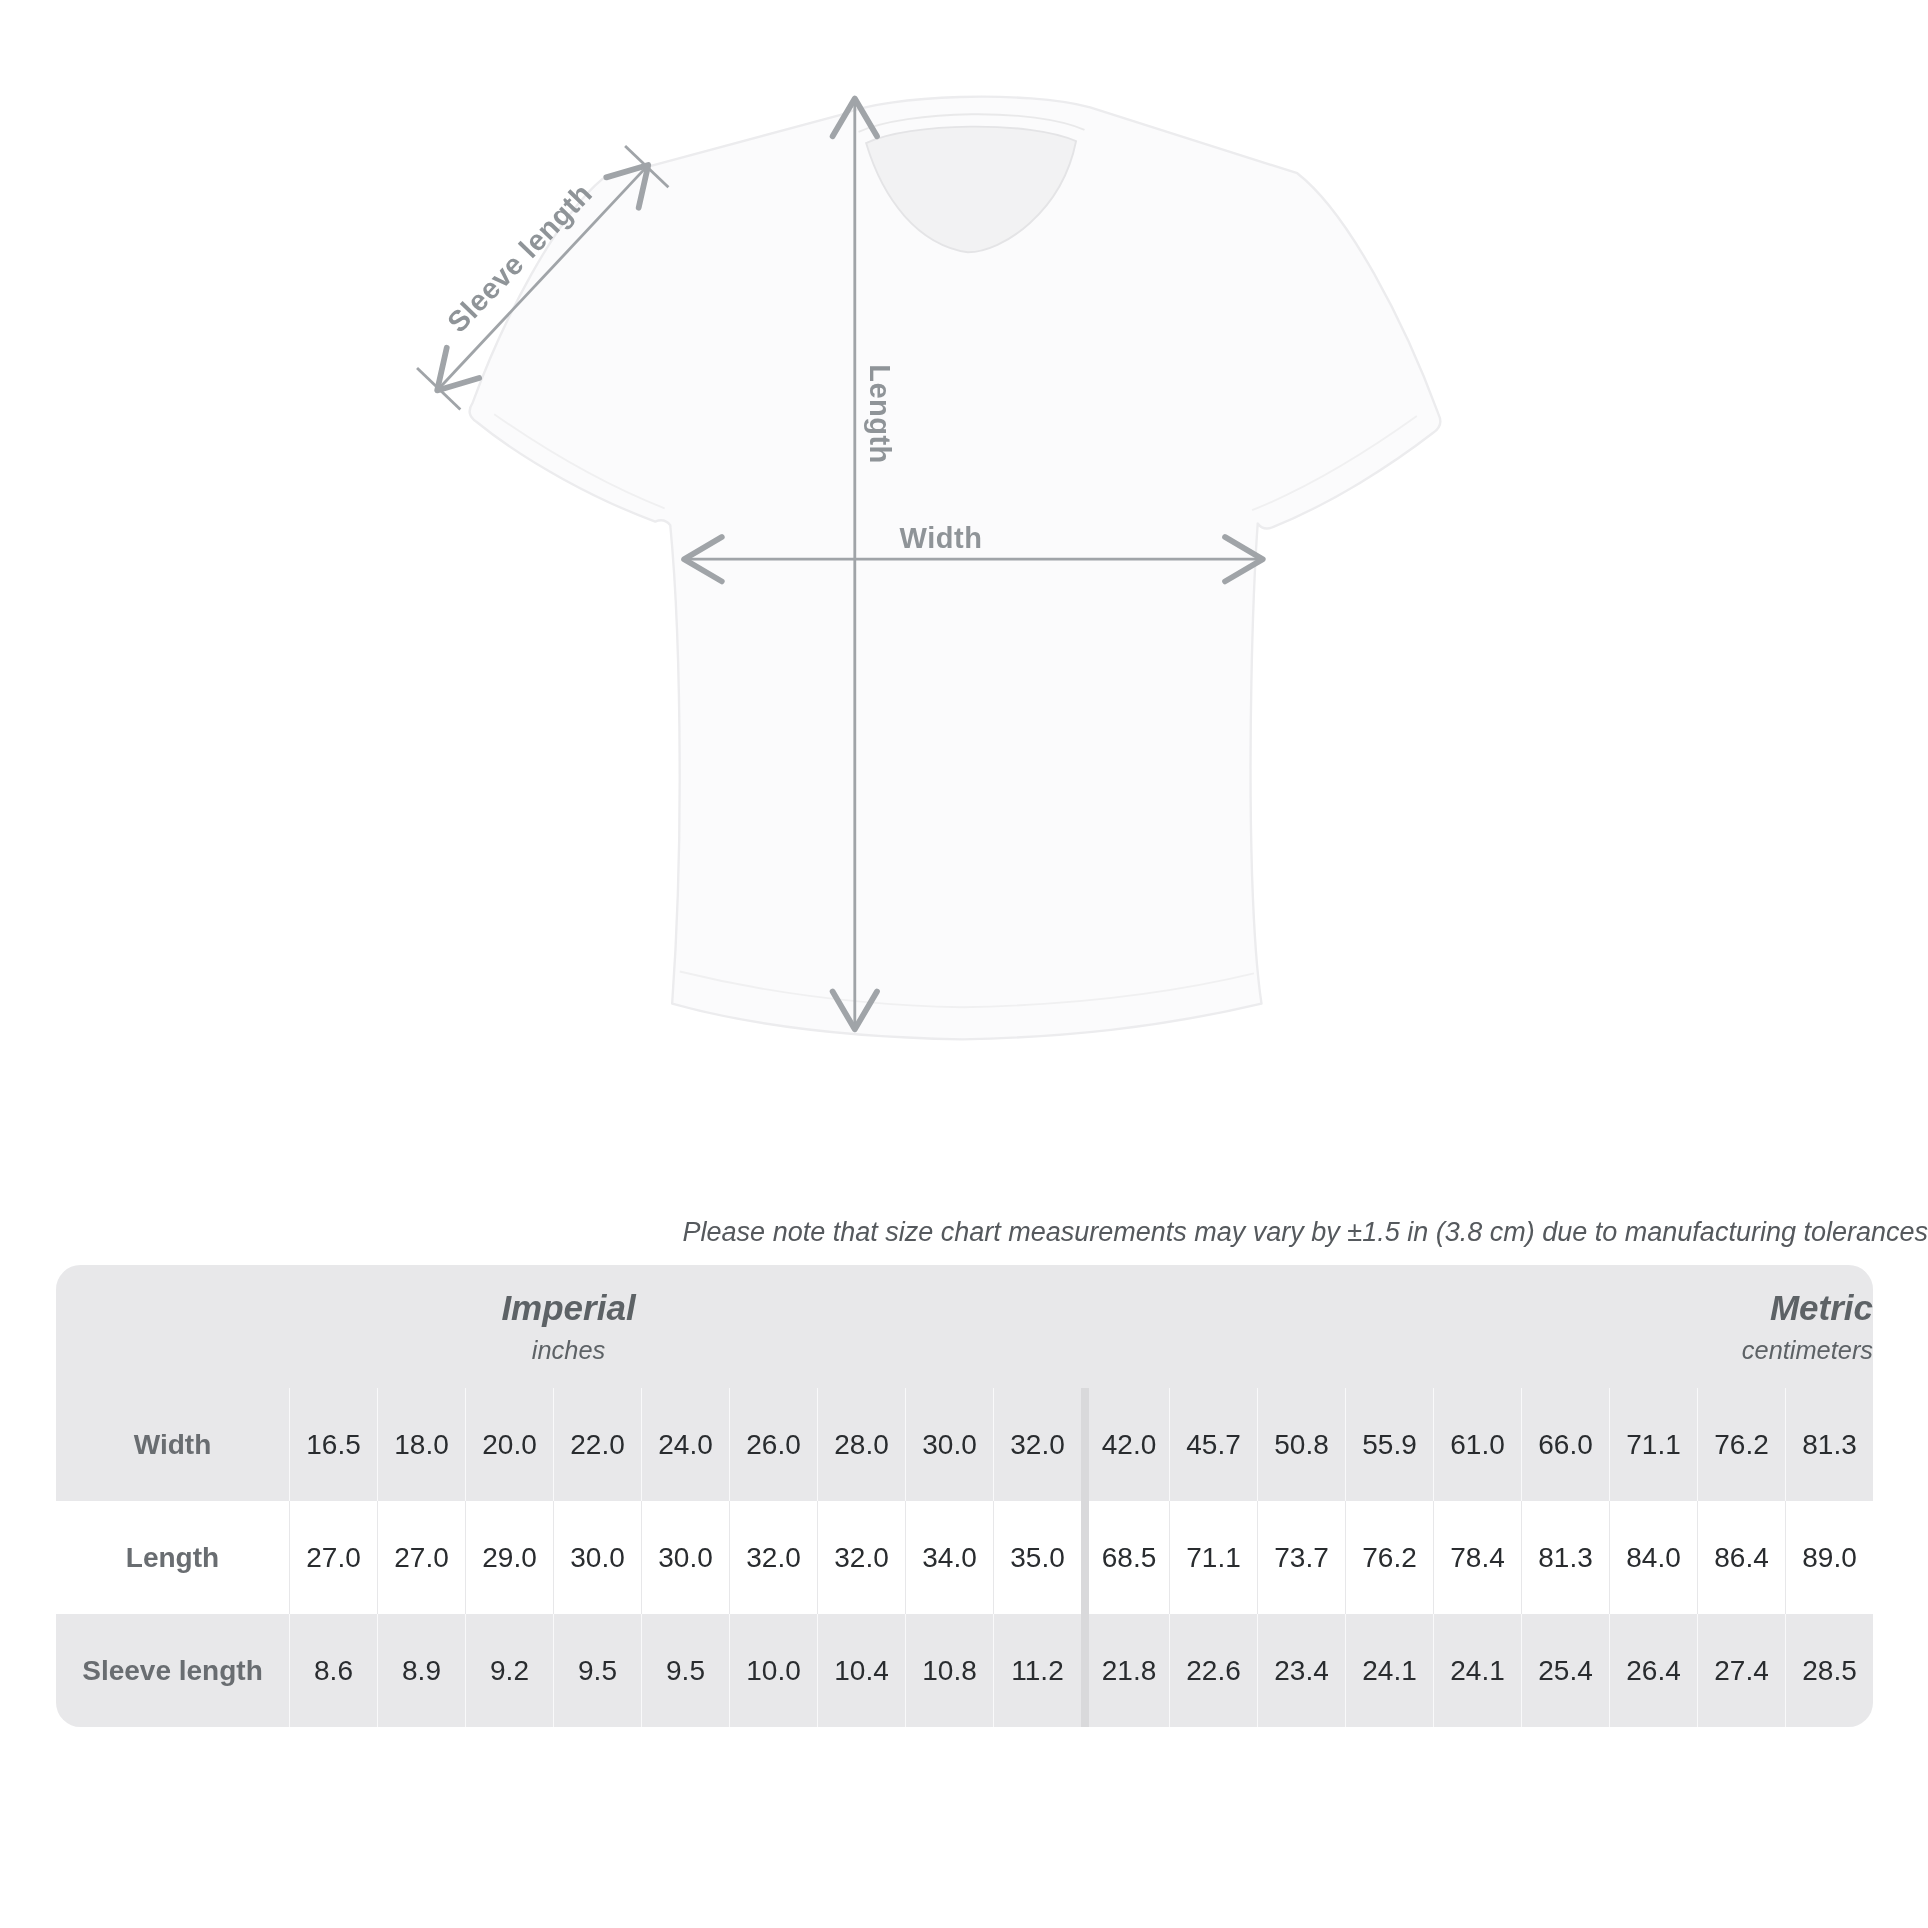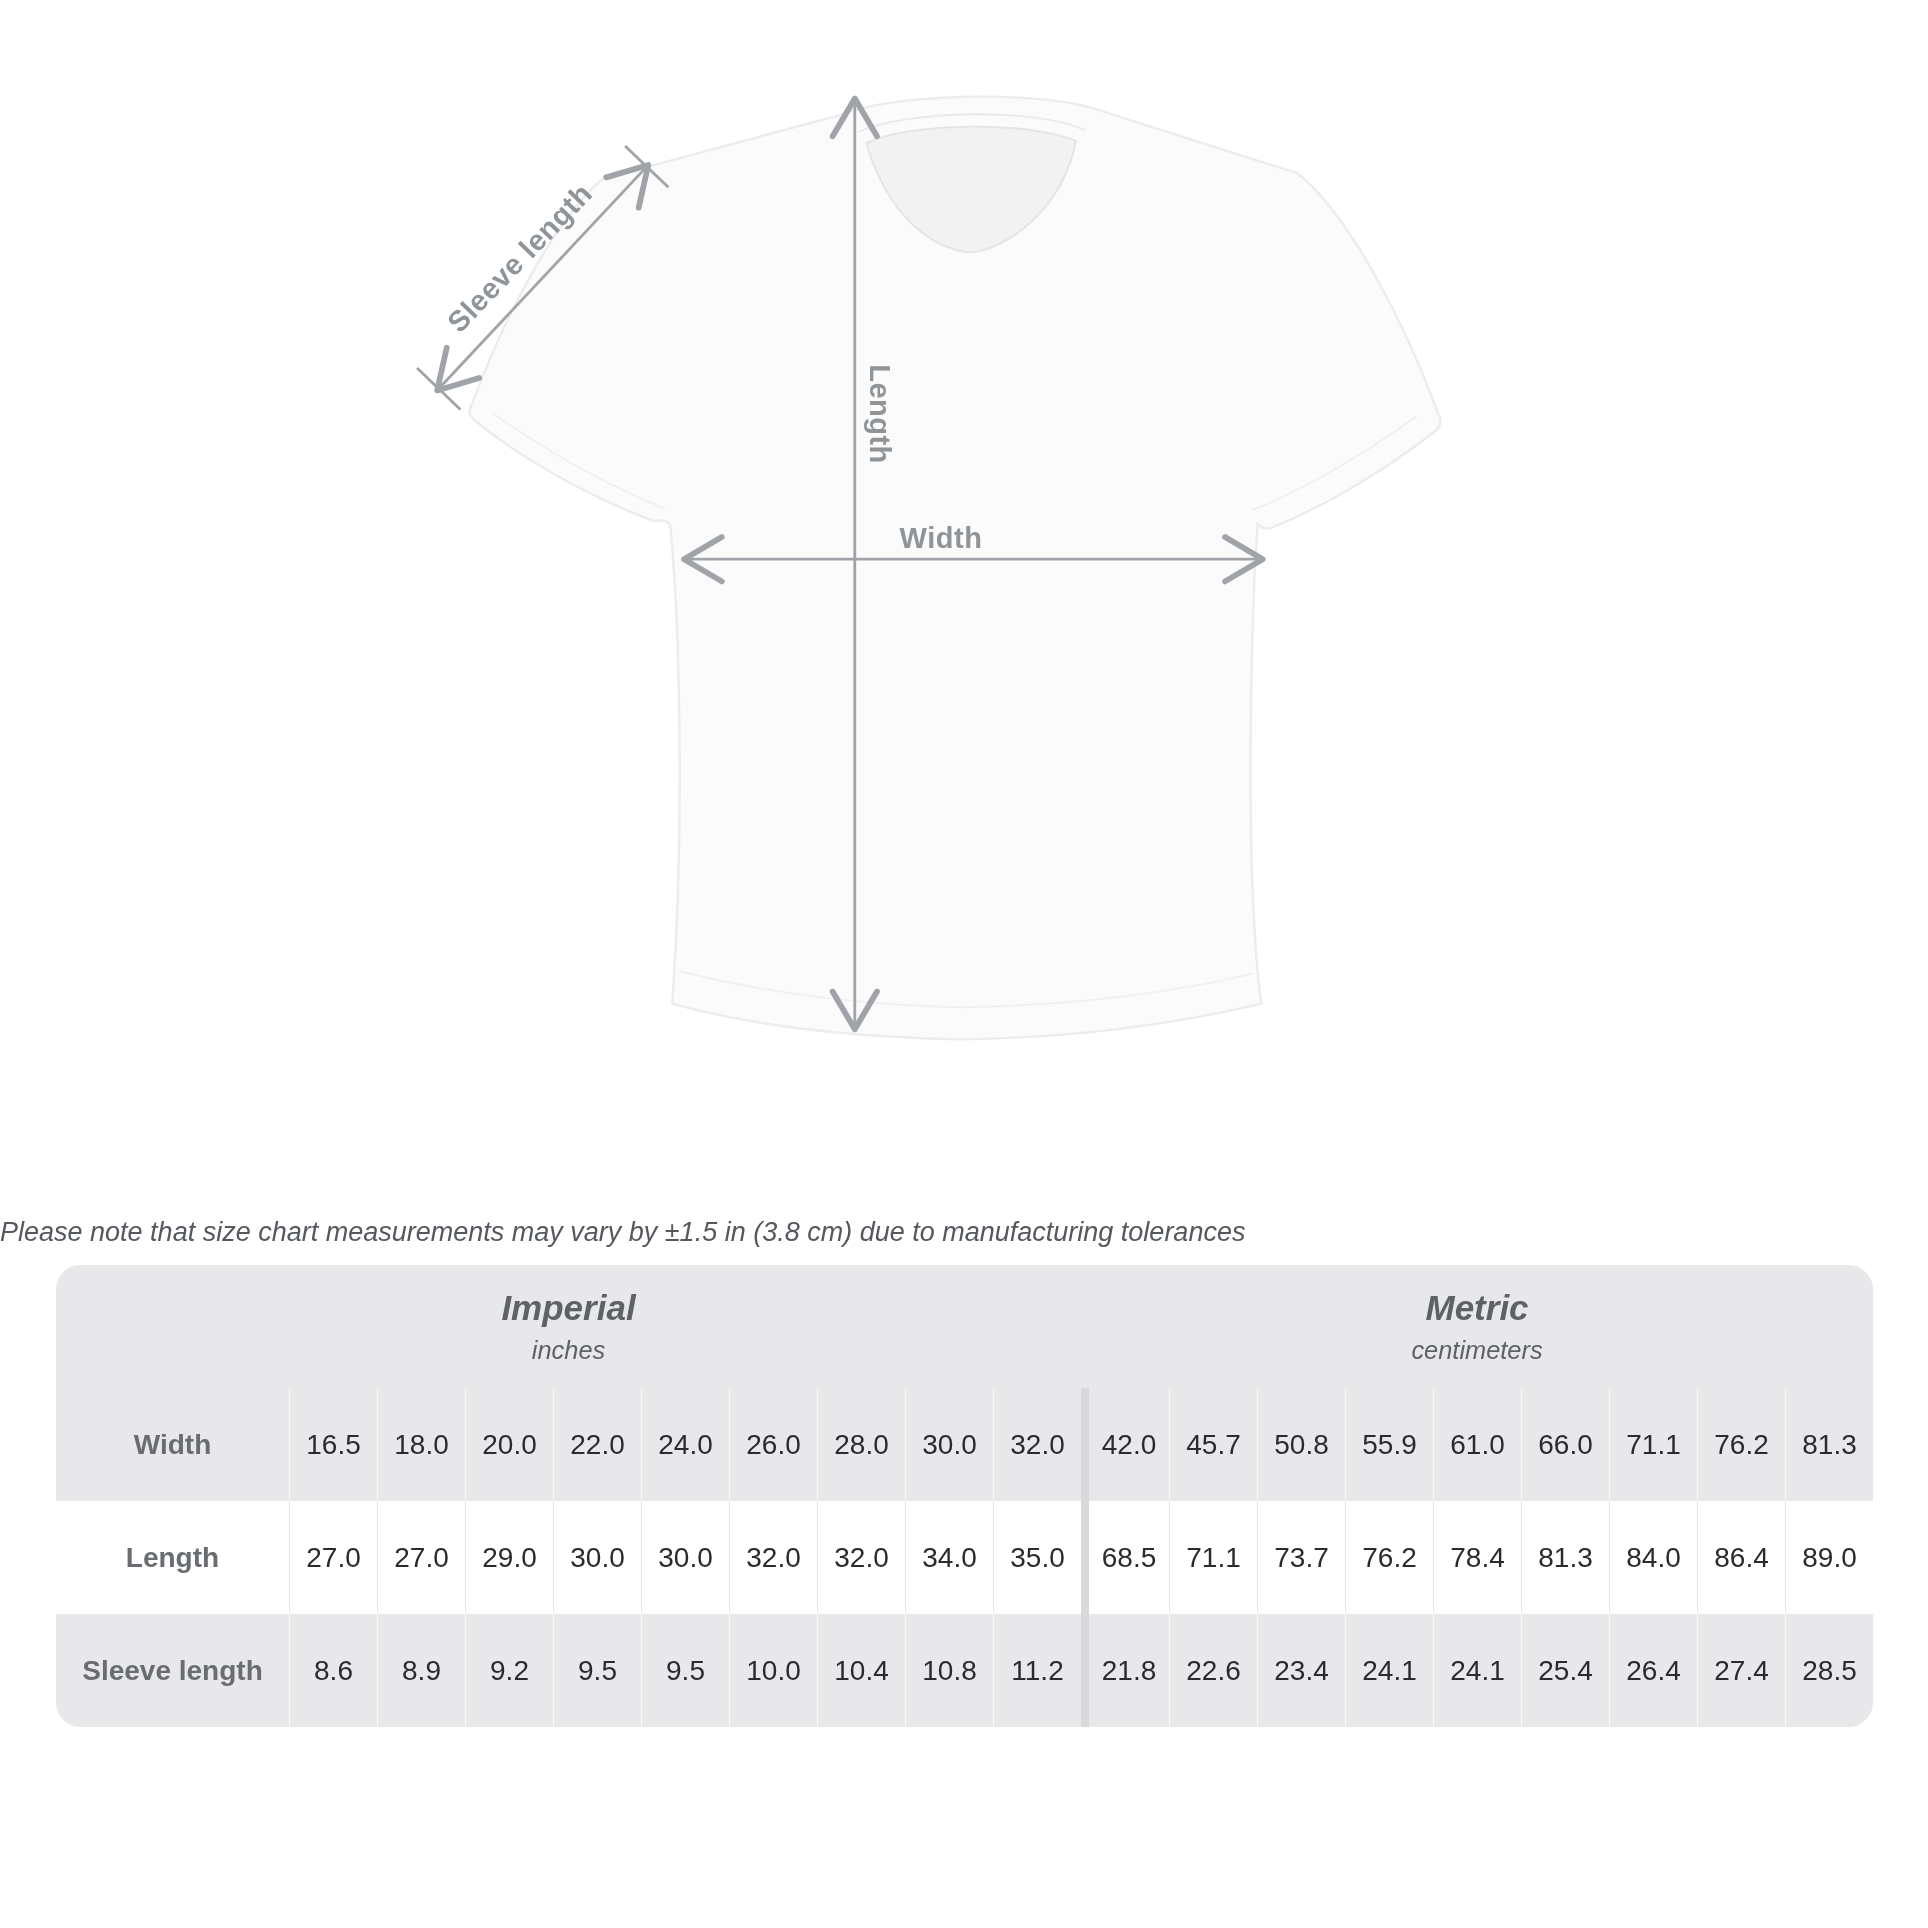--- a/index.html
+++ b/index.html
@@ -10,32 +10,32 @@
   .diagram-svg{position:absolute;left:0;top:0;width:1928px;height:1928px;}
   .dim-label{position:absolute;font-weight:bold;color:#8f9498;letter-spacing:0.5px;
              font-size:29px;white-space:nowrap;}
   .lbl-width{left:941px;top:538px;transform:translate(-50%,-50%);}
   .lbl-length{left:879px;top:414px;transform:translate(-50%,-50%) rotate(90deg);}
   .lbl-sleeve{left:520px;top:258px;transform:translate(-50%,-50%) rotate(-46deg);}
 
   
   .chart-title{position:absolute;left:0;top:1126px;width:1928px;text-align:center;
                font-size:47px;font-weight:bold;color:#2e3236;}
-  .chart-note{position:absolute;left:0;top:1217px;width:1928px;text-align:left;
+  .chart-note{position:absolute;left:0;top:1217px;width:1928px;text-align:right;
               font-size:27px;font-style:italic;color:#55595d;}
 
   
   table.size-table{position:absolute;left:56px;top:1265px;width:1815px;
                    border-collapse:separate;border-spacing:0;table-layout:fixed;}
   .size-table th,.size-table td{box-sizing:border-box;padding:0;margin:0;
                    text-align:center;vertical-align:middle;font-weight:normal;}
   
   tr.band-row th{height:123px;background:#e8e8ea;margin-left:8px;}
   th.band-left{border-top-left-radius:24.5px;}
-  th.band-right{border-top-right-radius:24.5px;}
+  th.band-right{border-top-right-radius:24.5px;text-align:right;}
   .sec-name{font-size:35px;font-weight:bold;font-style:italic;color:#5d6266;line-height:1;}
   .sec-unit{font-size:25.4px;font-style:italic;color:#5d6266;margin-top:13px;line-height:1;}
   
   tr.size-row th{height:115px;background:#ffffff;font-weight:bold;font-size:28px;color:#696d71;}
   tr.size-row th + th{border-left:1.9px solid #e7e7e9;}
   
   tr.data-row th, tr.data-row td{height:113px;font-size:28px;}
   tr.data-row th{font-weight:bold;color:#696d71;}
   tr.data-row td{color:#292c2f;}
   tr.stripe th, tr.stripe td{background:#e8e8ea;}

